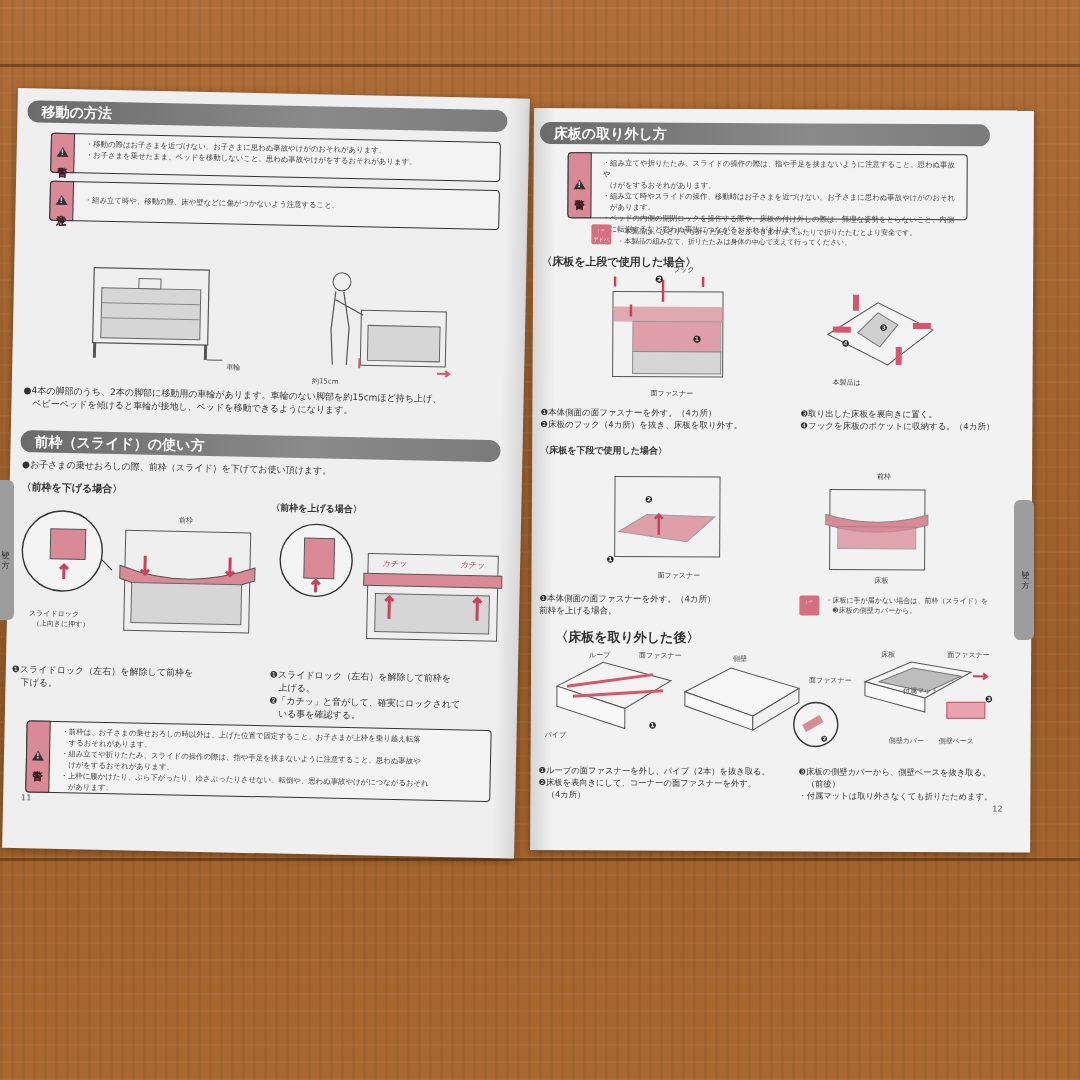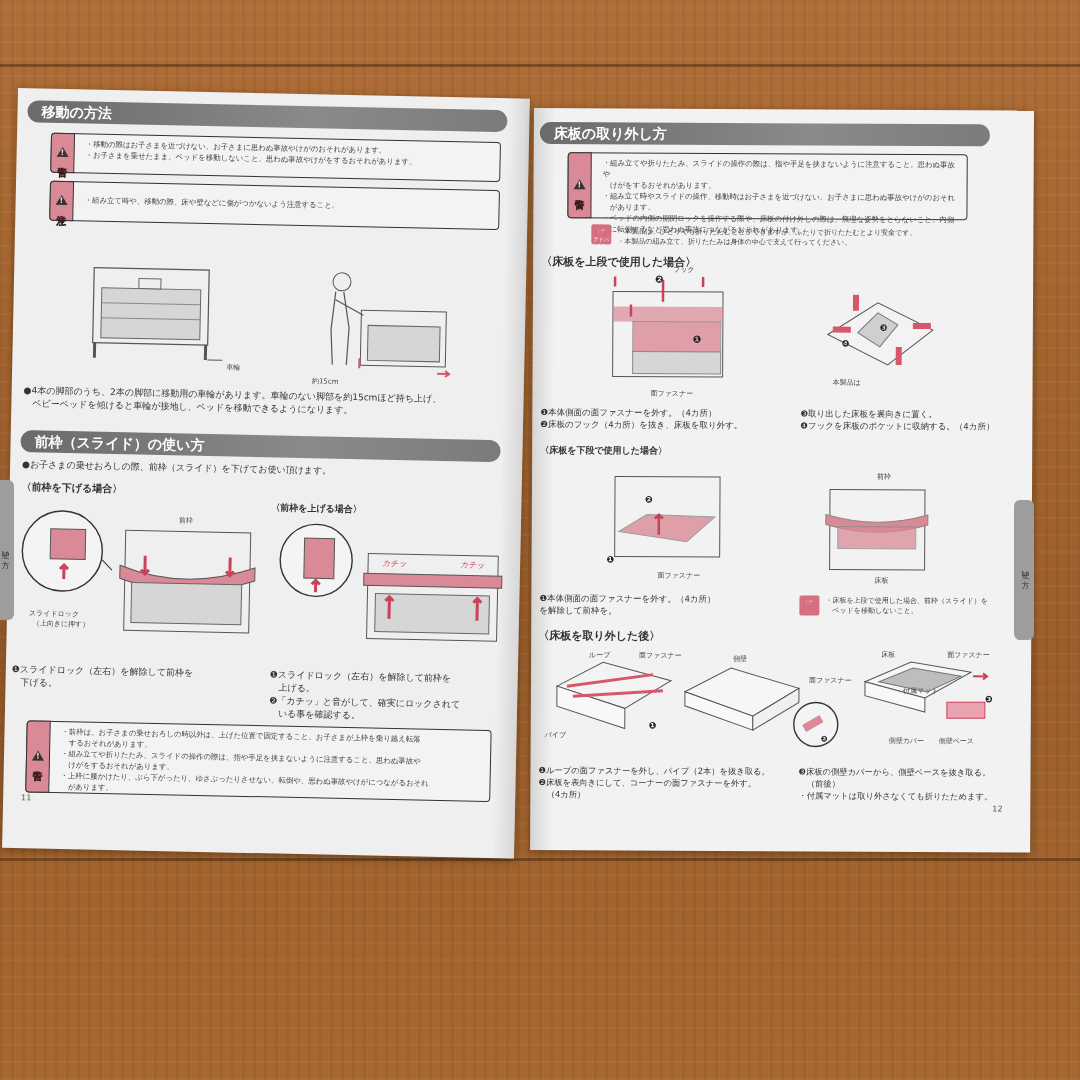--- a/index.html
+++ b/index.html
@@ -254,29 +254,29 @@
   <svg class="illus" style="left:290px; top:375px" width="110" height="90">
     <rect x="8" y="5" width="95" height="80" fill="none" stroke="#555"></rect>
     <path d="M4 30 Q55 45 106 30 L106 40 Q55 55 4 40 Z" fill="#d98a96" stroke="#888"></path>
     <rect x="16" y="42" width="78" height="22" fill="#d98a96" stroke="#888" opacity="0.75"></rect>
   </svg>
   <div class="small" style="left:345px; top:362px;">前枠</div>
   <div class="small" style="left:343px; top:466px;">床板</div>
 
   <div class="text" style="left:8px; top:484px; font-size:8.5px; line-height:12px;">
     <div>❶本体側面の面ファスナーを外す。（4カ所）</div>
-    <div>を解除して前枠を。</div>
+    <div>前枠を上げる場合。</div>
   </div>
   <div class="advice-icon" style="left:268px; top:486px;"></div>
   <div class="small" style="left:294px; top:486px; line-height:10px;">
-    <div>・床板を上段で使用した場合、前枠（スライド）を</div>
-    <div>　ベッドを移動しないこと。</div>
-  </div>
-
-  <div class="sub" style="left:7px; top:520px; font-size:11px;">〈床板を取り外した後〉</div>
+    <div>・床板に手が届かない場合は、前枠（スライド）を</div>
+    <div>　❸床板の側壁カバーから。</div>
+  </div>
+
+  <div class="sub" style="left:24px; top:520px; font-size:13px;">〈床板を取り外した後〉</div>
 
   <svg class="illus" style="left:22px; top:548px" width="120" height="80">
     <polygon points="4,30 50,6 118,24 72,52" fill="#f3f3f3" stroke="#555"></polygon>
     <polygon points="4,30 72,52 72,72 4,50" fill="#f8f8f8" stroke="#555"></polygon>
     <line x1="14" y1="30" x2="100" y2="18" stroke="#d6576b" stroke-width="3"></line>
     <line x1="20" y1="40" x2="110" y2="34" stroke="#d6576b" stroke-width="3"></line>
     <text x="96" y="72" font-size="9" font-weight="bold" fill="#222">❶</text>
   </svg>
   <div class="small" style="left:58px; top:542px;">ループ</div>
   <div class="small" style="left:108px; top:542px;">面ファスナー</div>

